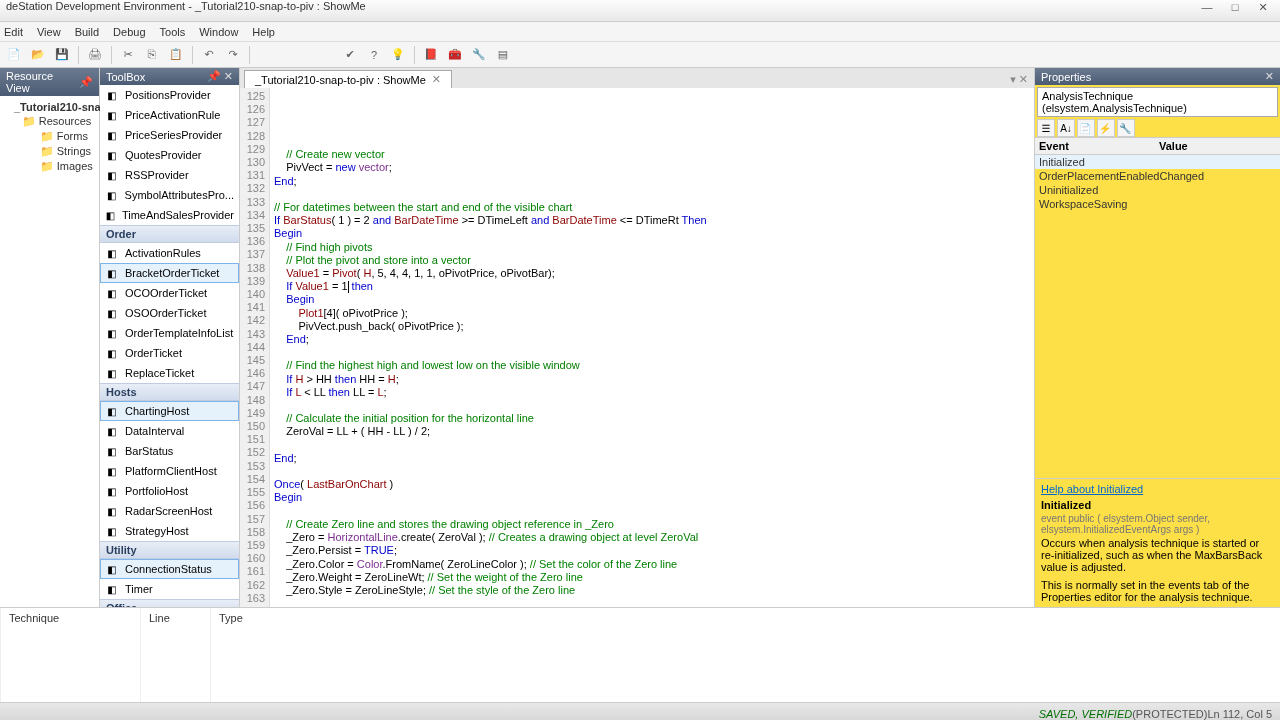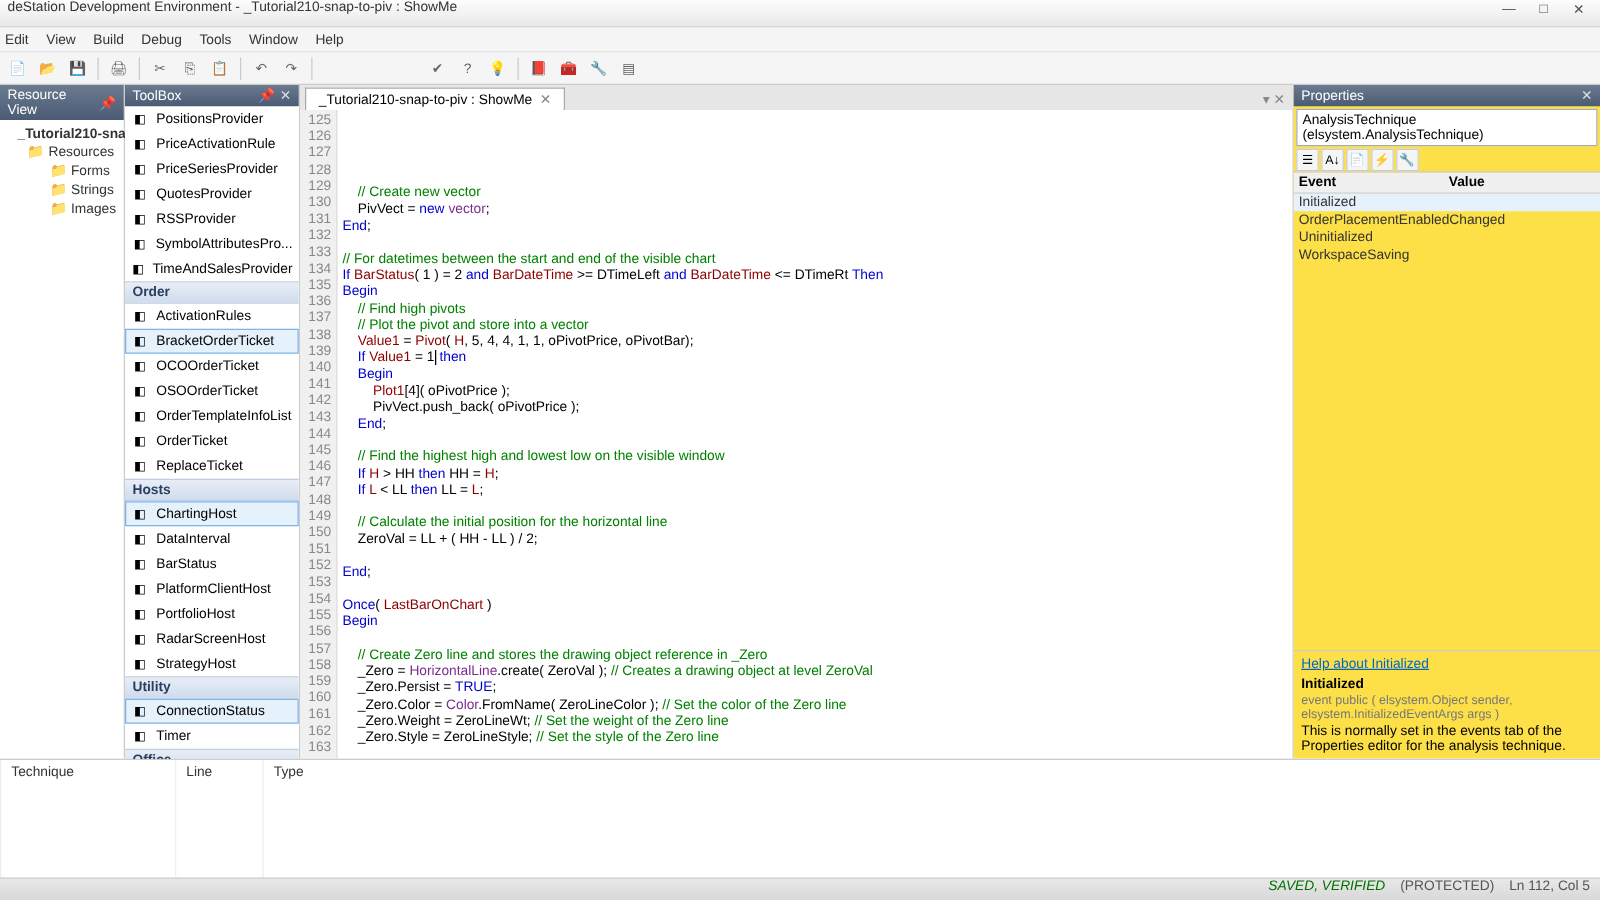--- a/index.html
+++ b/index.html
@@ -51,21 +51,21 @@
 .pg-row.sel { background: #e5f1fb; }
 .props-help { border-top: 1px solid #ccc; padding: 4px 6px; font-size: 11px; }
 .props-help a { color: #0066cc; text-decoration: underline; }
 .props-help .h-title { font-weight: bold; margin-top: 4px; }
 .props-help .h-sig { color: #777; font-size: 10px; margin: 2px 0; }
 .bottom { height: 95px; border-top: 1px solid #ccc; background: #fff; display: flex; flex-direction: column; }
 .bt-body { flex: 1; display: flex; }
 .bt-left { width: 640px; padding: 4px 8px; color: #555; }
 .bt-cols { flex: 1; display: flex; }
 .bt-col { padding: 4px 8px; color: #333; border-left: 1px solid #eee; }
-.status { height: 18px; background: linear-gradient(#e8e8e8,#d8d8d8); border-top: 1px solid #ccc; display: flex; align-items: flex-start; justify-content: flex-end; padding: 0 8px; gap: 12px; color: #555; font-size: 10px; }
+.status { height: 18px; background: linear-gradient(#e8e8e8,#d8d8d8); border-top: 1px solid #ccc; display: flex; align-items: flex-end; justify-content: flex-end; padding: 0 8px; gap: 0; color: #555; font-size: 10px; }
 .status .saved { color: #007000; font-style: italic; }
 </style>
 </head>
 <body>
 
 <div class="titlebar">
   <span class="titlebar-title">deStation Development Environment - _Tutorial210-snap-to-piv : ShowMe</span>
   <div class="win-controls">
     <span class="win-btn">—</span>
     <span class="win-btn">□</span>
@@ -363,20 +363,21 @@
           <div class="pg-row">
             <div>WorkspaceSaving</div>
             <div></div>
           </div>
         </div>
     </div>
     <div class="props-help">
       <a href="#">Help about Initialized</a>
       <div class="h-title">Initialized</div>
       <div class="h-sig">event public ( elsystem.Object sender, elsystem.InitializedEventArgs args )</div>
+      <div style="margin-bottom:6px">Occurs when analysis technique is started or re-initialized, such as when the MaxBarsBack value is adjusted.</div>
       <div>This is normally set in the events tab of the Properties editor for the analysis technique.</div>
     </div>
   </div>
 </div>
 
 <div class="bottom">
   <div class="bt-body">
     <div class="bt-cols">
       <div class="bt-col" style="width:140px">Technique</div>
       <div class="bt-col" style="width:70px">Line</div>

